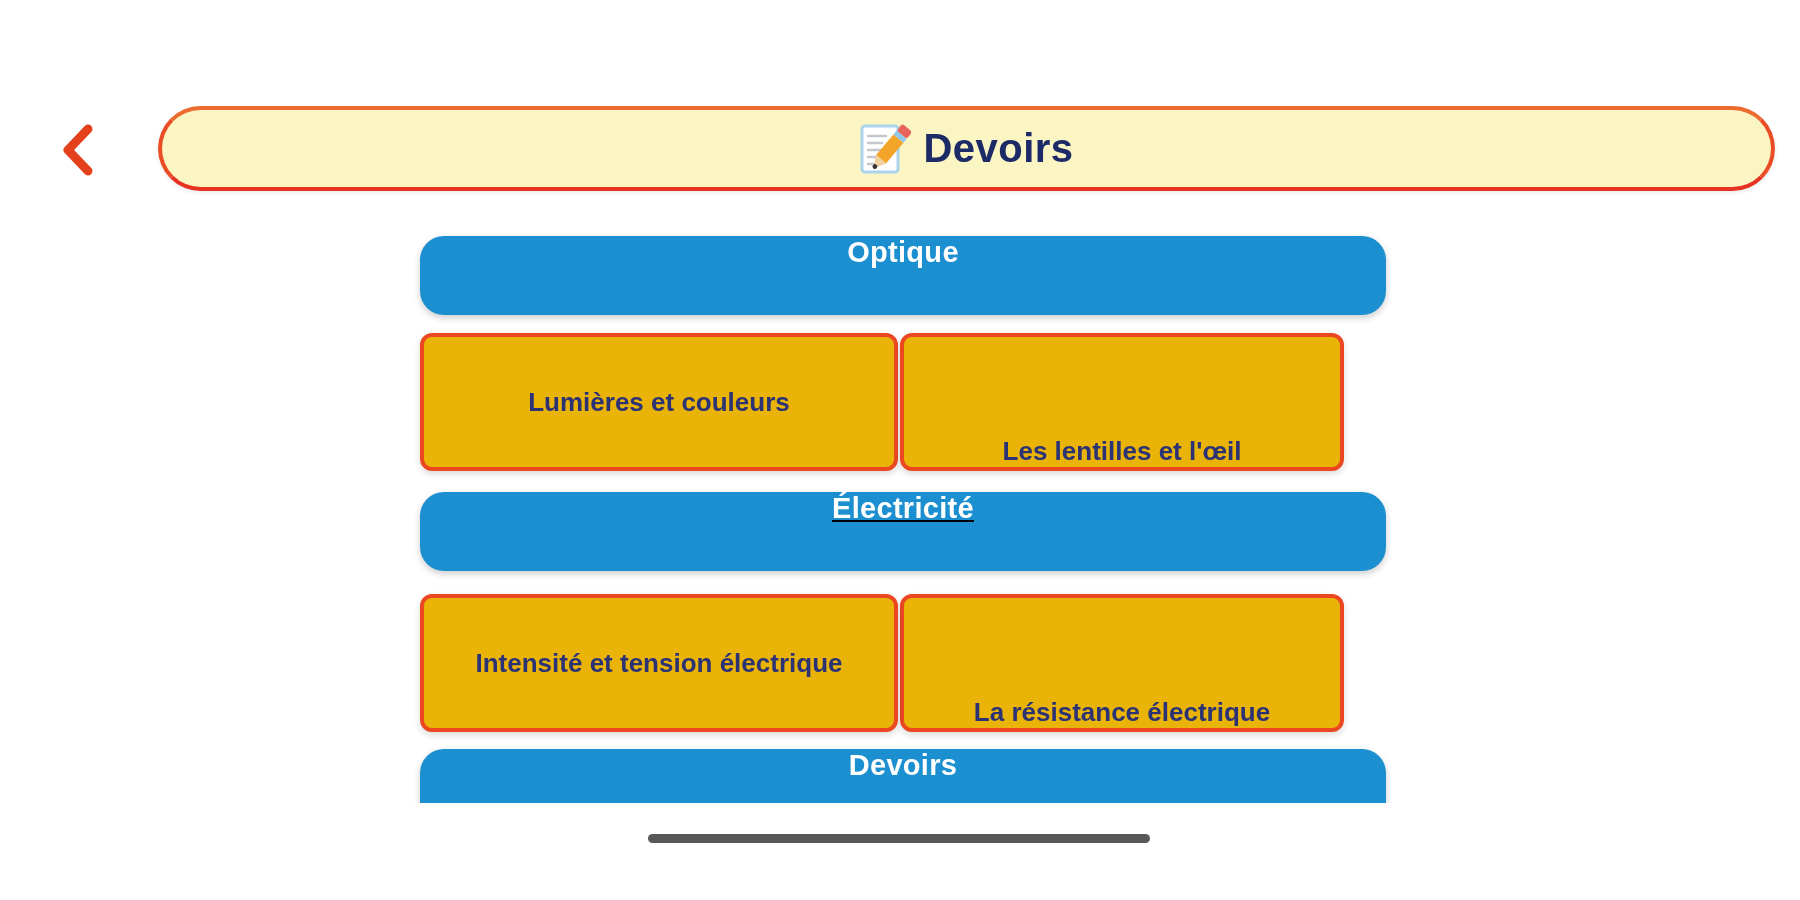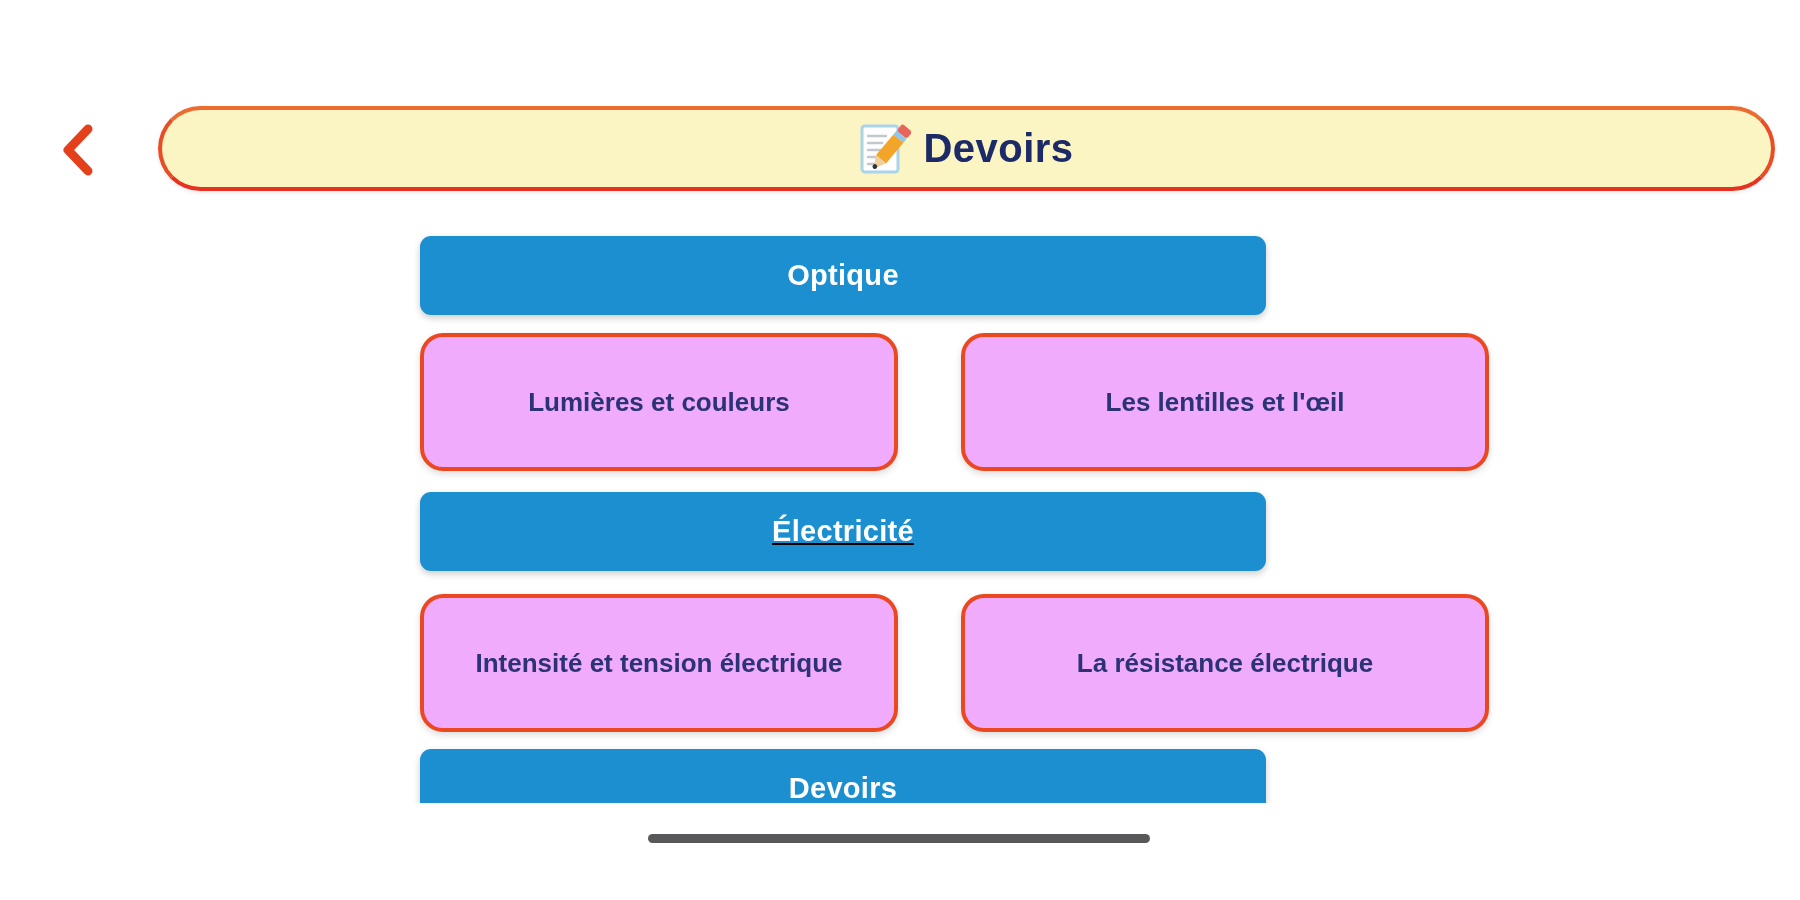--- a/index.html
+++ b/index.html
@@ -28,48 +28,48 @@
     border-radius:44px;
     display:flex;align-items:center;justify-content:center;gap:12px;
     box-shadow:0 2px 4px rgba(0,0,0,.08);
   }
   .title-pill .title-text{
     color:var(--title_text,#1C2A67);
     font-size:40px;font-weight:bold;letter-spacing:.5px;
   }
 
   .bar{
-    position:absolute;left:420px;width:846px;height:79px;
+    position:absolute;left:420px;width:966px;height:79px;
     background:var(--section_bar,#1C8FD1);
-    border-radius:11px;
-    display:flex;align-items:center;justify-content:center;
+    border-radius:24px;
+    display:flex;align-items:flex-start;justify-content:center;
     box-shadow:0 3px 7px rgba(0,0,0,.20);
   }
   .bar span{color:#ffffff;font-size:29px;font-weight:bold;letter-spacing:.3px;}
   .bar-optique{top:236px;}
   .bar-electricite{top:492px;text-decoration:underline;}
   .bar-chimie{top:749px;}
 
   .card{
     position:absolute;height:138px;box-sizing:border-box;
-    background:#f0abfc;
+    background:#eab308;
     border:4px solid var(--card_border,#EB4822);
-    border-radius:23px;
+    border-radius:12px;
     display:flex;align-items:center;justify-content:center;
     box-shadow:0 3px 7px rgba(0,0,0,.14);
     cursor:pointer;
   }
   .card span{
     color:var(--card_text,#2B3374);
     font-size:26px;font-weight:bold;white-space:nowrap;
   }
   .row1{top:333px;}
   .row2{top:594px;}
   .col-left{left:420px;width:478px;}
-  .col-right{left:961px;width:528px;}
+  .col-right{left:900px;width:444px;align-items:flex-end;}
 
   .home-indicator{
     position:absolute;left:648px;top:834px;width:502px;height:9px;
     background:var(--home_indicator,#58585A);
     border-radius:5px;cursor:pointer;
   }
 </style>
 </head>
 <body style="--section_bar: #1C8FD1; --card_border: #EB4822; --banner_fill: #FBF4C3; --banner_border: #EA4C26; --title_text: #1C2A67; --card_text: #2B3374; --back_icon: #E5401C; --home_indicator: #58585A;">
 

